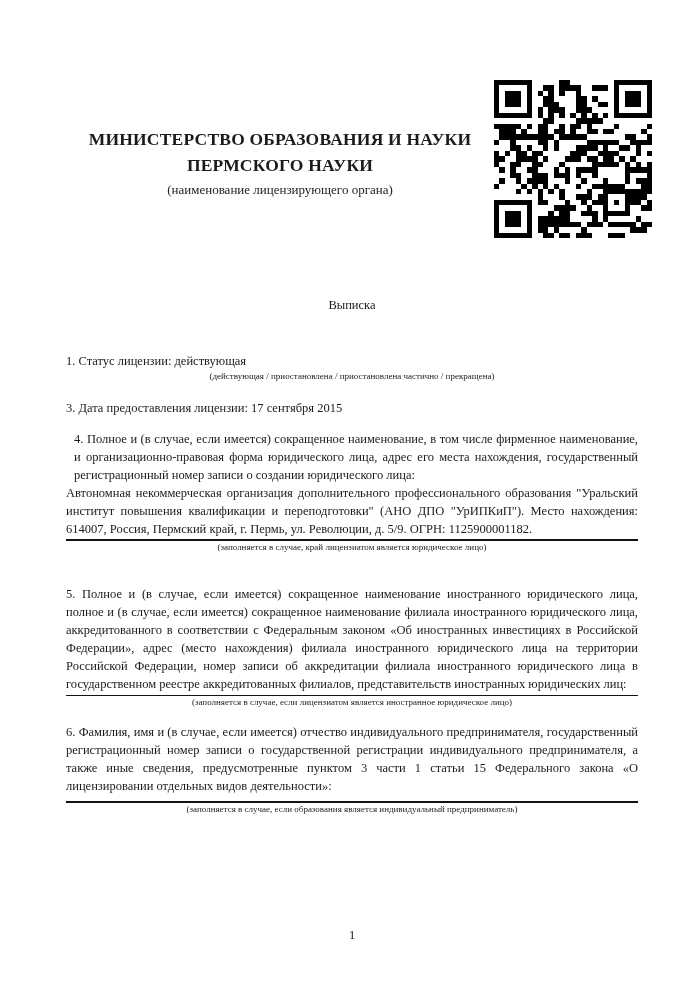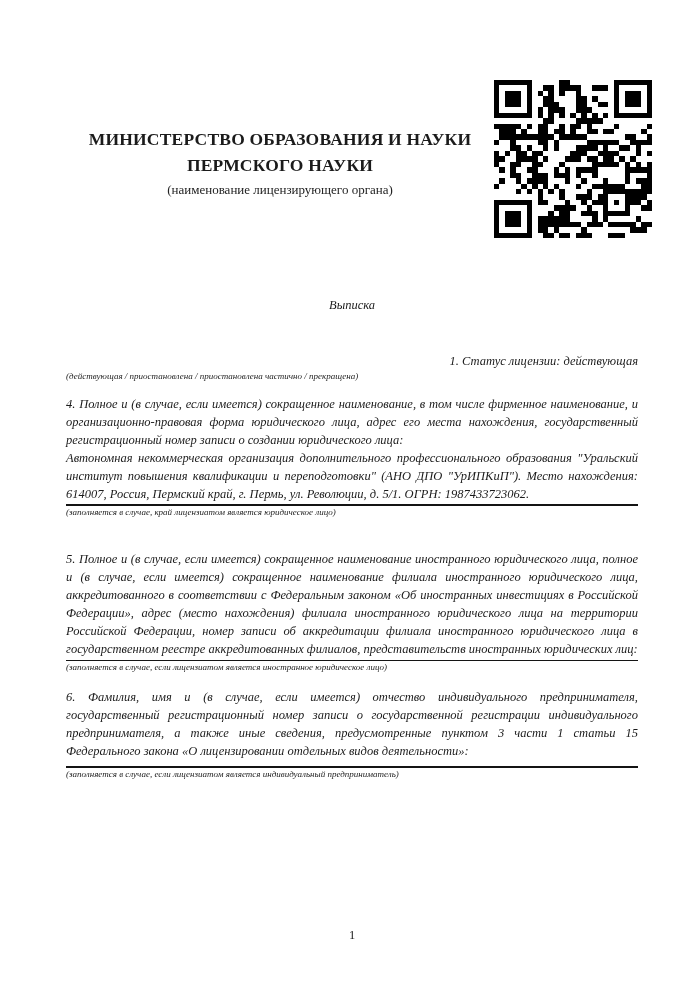--- a/index.html
+++ b/index.html
@@ -43,39 +43,38 @@
     flex: 0 0 auto;
   }
   .qr-box svg { width: 158px; height: 158px; display: block; }
   .content {
     position: absolute;
     top: 296px;
     left: 66px;
     width: 572px;
     font-size: 12.5px;
     line-height: 18px;
-    font-style: italic;
   }
   .center { text-align: center; }
   .justify { text-align: justify; }
   .small-caption {
     font-size: 9px;
     line-height: 12px;
-    text-align: left;
+    text-align: center;
     color: #1b1b1b;
   }
   .line {
     height: 1.7px;
     background: #141414;
     width: 100%;
   }
-  .mt-item1   { margin-top: 38px; text-align: right; }
+  .mt-item1   { margin-top: 38px; }
   .mt-item2   { margin-top: 21px; }
   .mt-item3   { margin-top: 17px; }
-  .mt-item4   { margin-top: 13px; }
+  .mt-item4   { margin-top: 13px; margin-left: 8px; }
   .mt-rule4   { margin-top: 1px; }
   .mt-item5   { margin-top: 32px; }
   .mt-rule5   { margin-top: 2px; }
   .mt-item6   { margin-top: 15px; }
   .mt-rule6   { margin-top: 6px; }
   .mt-item7   { margin-top: 33px; }
   .page-number {
     position: absolute;
     top: 928px;
     left: 66px;
@@ -527,32 +526,33 @@
   </div>
 
   <div class="content">
 
     <div class="center">Выписка</div>
 
     <div class="mt-item1">1. Статус лицензии: действующая</div>
     <div class="small-caption">(действующая / приостановлена / приостановлена частично / прекращена)</div>
 
 
+    <div class="mt-item3">3. Дата предоставления лицензии: 17 сентября 2015</div>
 
     <div class="mt-item4 justify">4. Полное и (в случае, если имеется) сокращенное наименование, в том числе фирменное наименование, и организационно-правовая форма юридического лица, адрес его места нахождения, государственный регистрационный номер записи о создании юридического лица:</div>
-    <div class="justify">Автономная некоммерческая организация дополнительного профессионального образования "Уральский институт повышения квалификации и переподготовки" (АНО ДПО "УрИПКиП"). Место нахождения: 614007, Россия, Пермский край, г. Пермь, ул. Революции, д. 5/1. ОГРН: 1987433723062.</div>
+    <div class="justify">Автономная некоммерческая организация дополнительного профессионального образования "Уральский институт повышения квалификации и переподготовки" (АНО ДПО "УрИПКиП"). Место нахождения: 614007, Россия, Пермский край, г. Пермь, ул. Революции, д. 5/9. ОГРН: 1125900001182.</div>
     <div class="line mt-rule4"></div>
     <div class="small-caption">(заполняется в случае, край лицензиатом является юридическое лицо)</div>
 
     <div class="mt-item5 justify">5. Полное и (в случае, если имеется) сокращенное наименование иностранного юридического лица, полное и (в случае, если имеется) сокращенное наименование филиала иностранного юридического лица, аккредитованного в соответствии с Федеральным законом «Об иностранных инвестициях в Российской Федерации», адрес (место нахождения) филиала иностранного юридического лица на территории Российской Федерации, номер записи об аккредитации филиала иностранного юридического лица в государственном реестре аккредитованных филиалов, представительств иностранных юридических лиц:</div>
     <div class="line mt-rule5"></div>
     <div class="small-caption">(заполняется в случае, если лицензиатом является иностранное юридическое лицо)</div>
 
     <div class="mt-item6 justify">6. Фамилия, имя и (в случае, если имеется) отчество индивидуального предпринимателя, государственный регистрационный номер записи о государственной регистрации индивидуального предпринимателя, а также иные сведения, предусмотренные пунктом 3 части 1 статьи 15 Федерального закона «О лицензировании отдельных видов деятельности»:</div>
     <div class="line mt-rule6"></div>
-    <div class="small-caption">(заполняется в случае, если лицензиатом является индивидуальный предприниматель)</div>
+    <div class="small-caption">(заполняется в случае, если образования является индивидуальный предприниматель)</div>
 
 
   </div>
 
   <div class="page-number">1</div>
 
 </div>
 
 </body></html>

